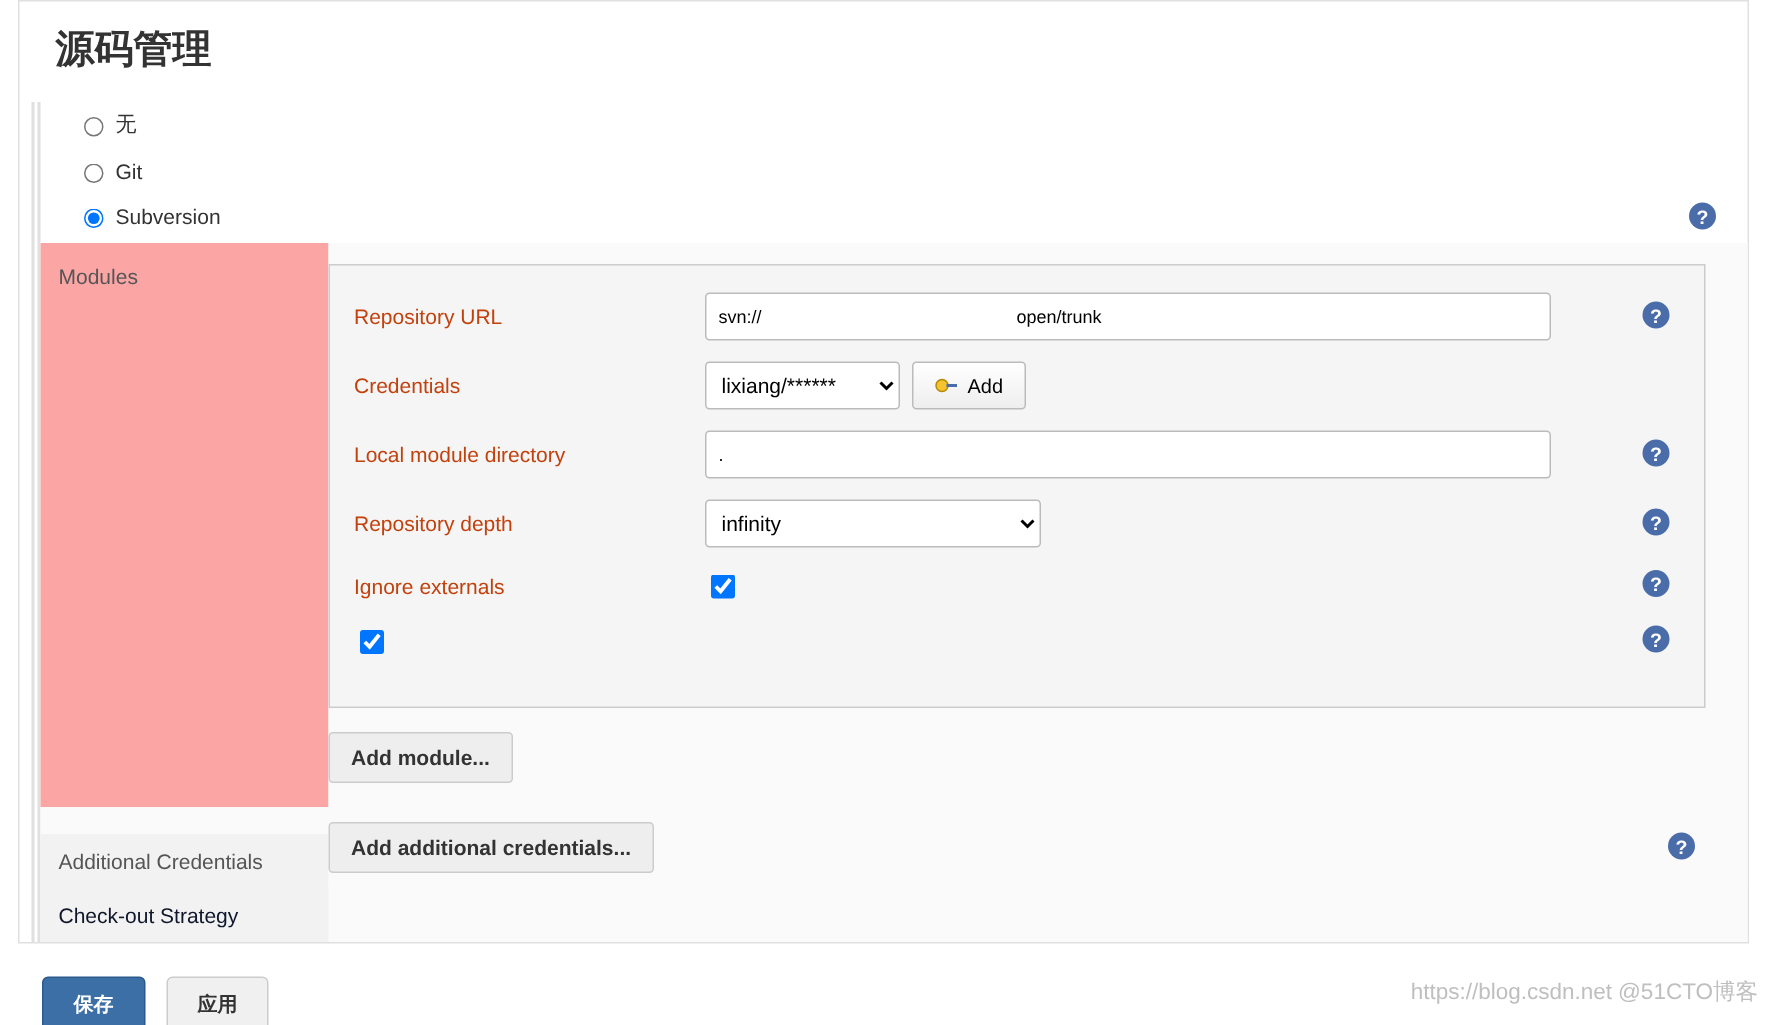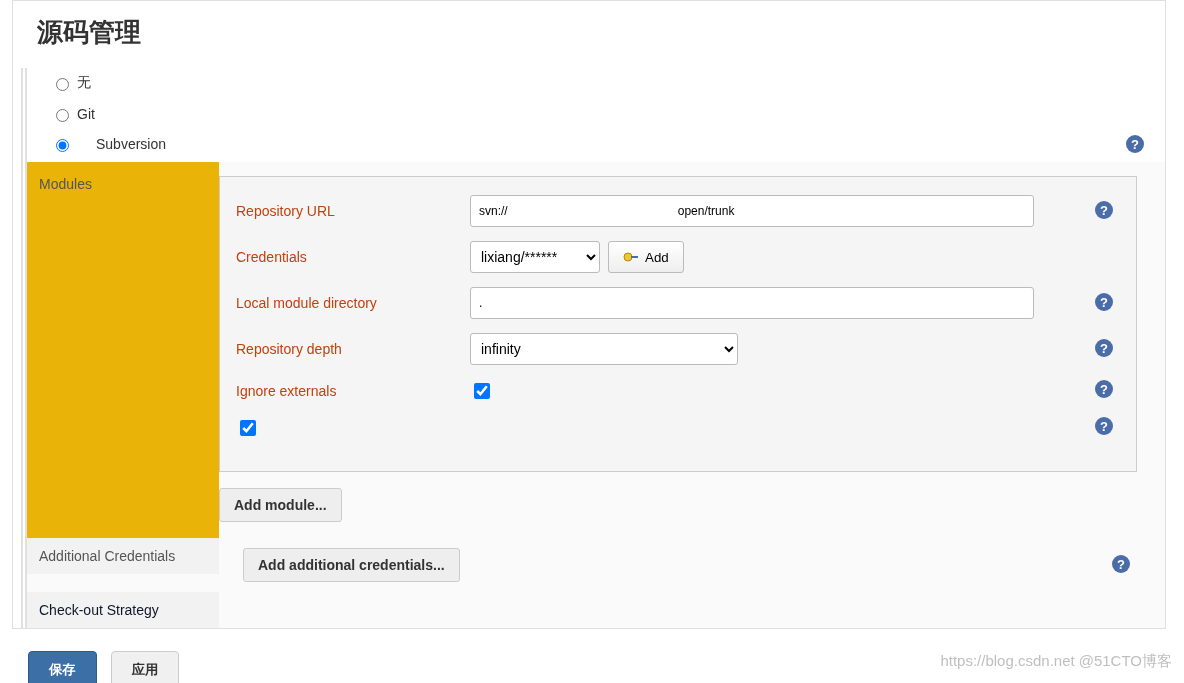--- a/index.html
+++ b/index.html
@@ -4,45 +4,45 @@
 <style>
   html,body{margin:0;padding:0;font-family:Arial,"Microsoft YaHei",sans-serif;font-size:14px;color:#333;background:#fff;width:1184px;height:683px;overflow:hidden;}
   .page{border:1px solid #e0e0e0;width:1154px;margin:0 0 0 0;position:relative;left:12px;top:0;box-sizing:border-box;}
   .sect-head{font-size:26px;font-weight:700;color:#333;padding:14px 0 18px 24px;}
   .content{border-left:6px double #e0e0e0;margin-left:8px;}
   .radio-row{display:flex;align-items:center;padding:6px 0 8px 24px;}
   .radio-row input{margin-right:8px;}
   .radio-row.last{padding-bottom:10px;}
   .sub-body{background:#fafafa;}
   .split{display:flex;}
-  .lcol{width:180px;background:#eab308;padding:14px 0 0 12px;color:#555;}
+  .lcol{width:180px;background:#fca5a5;padding:14px 0 0 12px;color:#555;}
   .rcol{flex:1;background:#fafafa;padding:0;}
   .module-box{border:1px solid #ccc;background:#f5f5f5;margin:14px 28px 0 0;padding:18px 16px 32px 16px;}
   .frow{display:flex;align-items:center;margin-bottom:14px;}
   .flabel{width:234px;color:#c2410c;}
   .fctrl{flex:1;display:flex;align-items:center;}
   .txt{width:546px;height:30px;border:1px solid #bbb;border-radius:3px;padding:0 8px;font-size:12px;}
   .sel{height:32px;border:1px solid #bbb;border-radius:3px;background:#fff;padding:0 6px;font-size:14px;}
   .btn-add{display:inline-flex;align-items:center;height:32px;padding:0 14px;border:1px solid #bbb;border-radius:3px;background:linear-gradient(#fff,#eee);margin-left:8px;cursor:pointer;}
   .btn-add svg{margin-right:6px;}
   .help{width:20px;height:20px;fill:#4a6ca8;cursor:pointer;}
   .help-wrap{width:28px;text-align:right;}
   .row-help-outer{margin-left:auto;padding-right:6px;}
   .chk{width:16px;height:16px;}
   .btn-gray{display:inline-block;padding:8px 14px;background:#eee;border:1px solid #ccc;border-radius:3px;cursor:pointer;color:#333;margin:16px 12px 16px 0;font-weight:600;}
-  .row2{display:flex;align-items:flex-start;padding:0 0 0 0;gap:24px;}
+  .row2{display:flex;align-items:flex-end;padding:0 0 0 0;}
   .row2 .lcol2{width:180px;padding-left:12px;color:#555;background:#f2f2f2;min-height:36px;display:flex;align-items:center;}
   .row2 .rcol2{flex:1;padding:10px 28px 10px 0;background:#fafafa;display:flex;align-items:center;}
   .big-select{width:864px;height:30px;border:1px solid #bbb;border-radius:3px;padding:2px 8px;display:flex;align-items:center;justify-content:space-between;background:#fff;}
   .footer-btns{position:absolute;bottom:-6px;left:28px;display:flex;gap:14px;}
   .btn-prim{background:#3c6fa5;color:#fff;border:1px solid #2d5a8c;border-radius:4px;padding:9px 20px;font-weight:600;}
   .btn-sec{background:#f0f0f0;color:#333;border:1px solid #ccc;border-radius:4px;padding:9px 20px;font-weight:600;}
   .watermark{position:absolute;right:12px;bottom:12px;color:#bfbfbf;font-size:15px;pointer-events:none;}
   
-  .svn-line{position:relative;gap:19px;}
+  .svn-line{position:relative;}
   .svn-line .help-wrap{position:absolute;right:20px;top:4px;}
   
   .ac-wrap{display:flex;align-items:center;}
 </style>
 </head>
 <body>
 
 <div class="page">
   <div class="sect-head">源码管理</div>
 
@@ -104,21 +104,21 @@
               </div>
               <div class="help-wrap row-help-outer"><svg class="help" viewBox="0 0 20 20">
                     <circle cx="10" cy="10" r="9" fill="#4a6ca8"></circle>
                     <text x="10" y="15" text-anchor="middle" fill="#fff" font-size="13" font-weight="bold">?</text>
                   </svg></div>
             </div>
 
             <div class="frow">
               <div class="flabel">Repository depth</div>
               <div class="fctrl">
-                <select class="sel" style="width:268px">
+                <select class="sel" style="width:224px">
                   <option>infinity</option>
                 </select>
               </div>
               <div class="help-wrap row-help-outer"><svg class="help" viewBox="0 0 20 20">
                     <circle cx="10" cy="10" r="9" fill="#4a6ca8"></circle>
                     <text x="10" y="15" text-anchor="middle" fill="#fff" font-size="13" font-weight="bold">?</text>
                   </svg></div>
             </div>
 
             <div class="frow">

